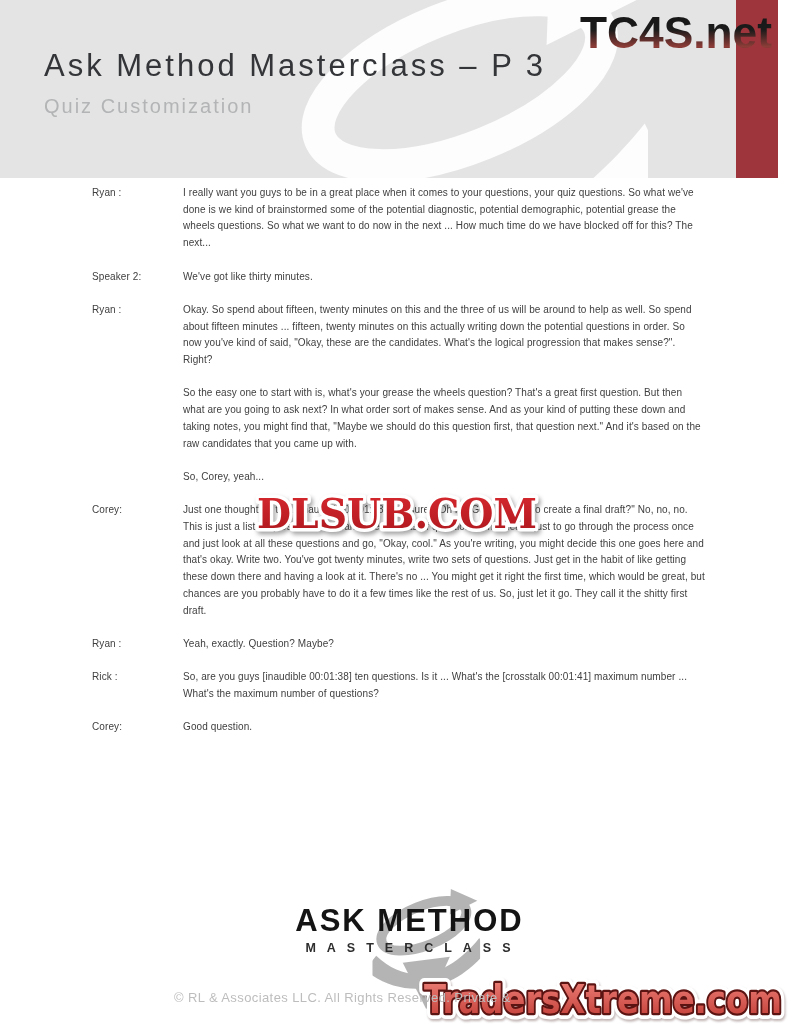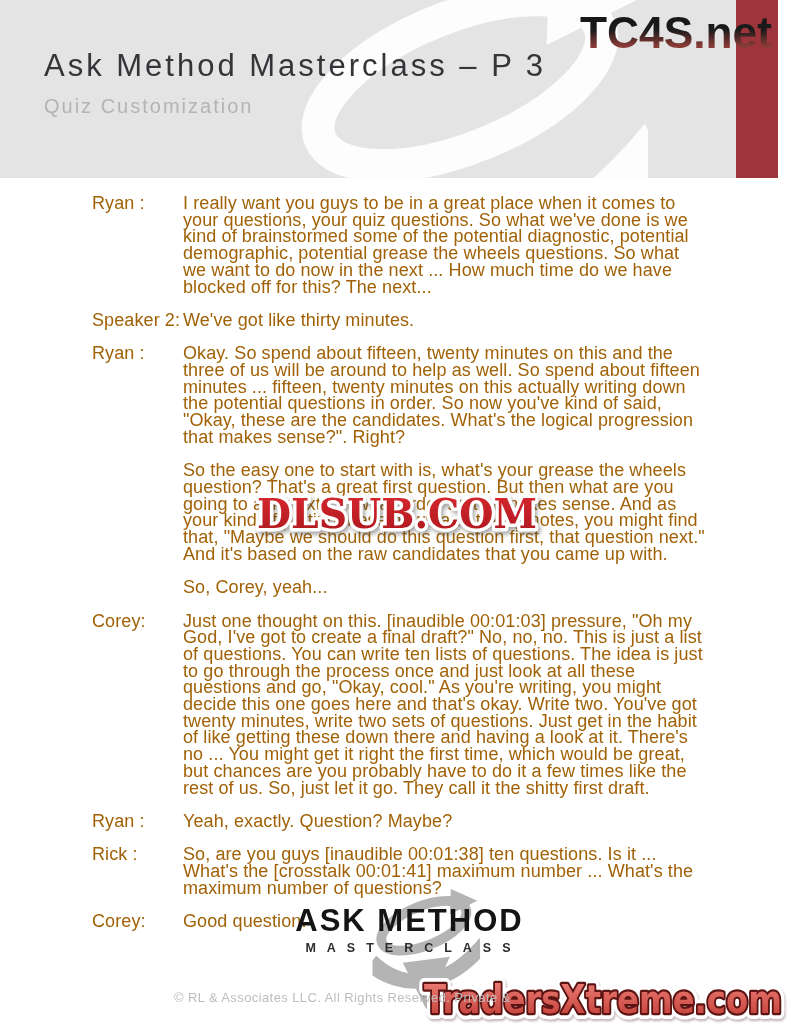--- a/index.html
+++ b/index.html
@@ -29,22 +29,22 @@
     white-space:nowrap;
   }
   .accent-bar {
     position:absolute; right:0; top:0; width:42px; height:178px;
     background:#9e353c;
   }
   .tc4s-wm { position:absolute; top:8px; right:2px; }
 
   
   .transcript {
-    position:absolute; top:195px; left:92px; width:640px;
-    font-size:18px; line-height:16.7px; color:#a16207;
+    position:absolute; top:185px; left:92px; width:640px;
+    font-size:10px; line-height:16.7px; color:#404040;
     letter-spacing:0.1px;
   }
   .t-row { display:flex; align-items:flex-start; }
   .t-speaker { flex:0 0 91px; width:91px; }
   .t-speech { width:523px; }
   .t-speech p { margin:0 0 16.7px 0; }
 
   
   .dlsub-wm {
     position:absolute; left:250px; top:488px;

